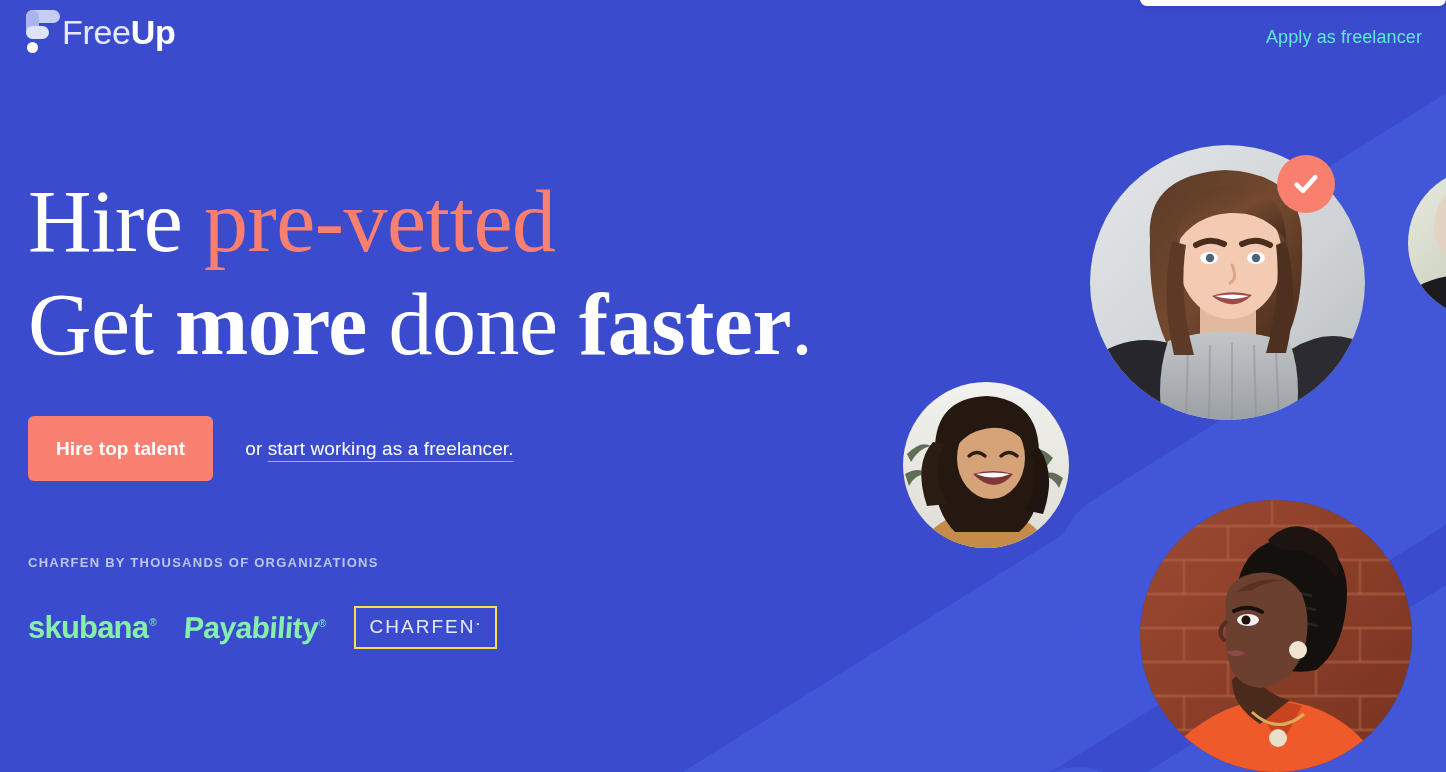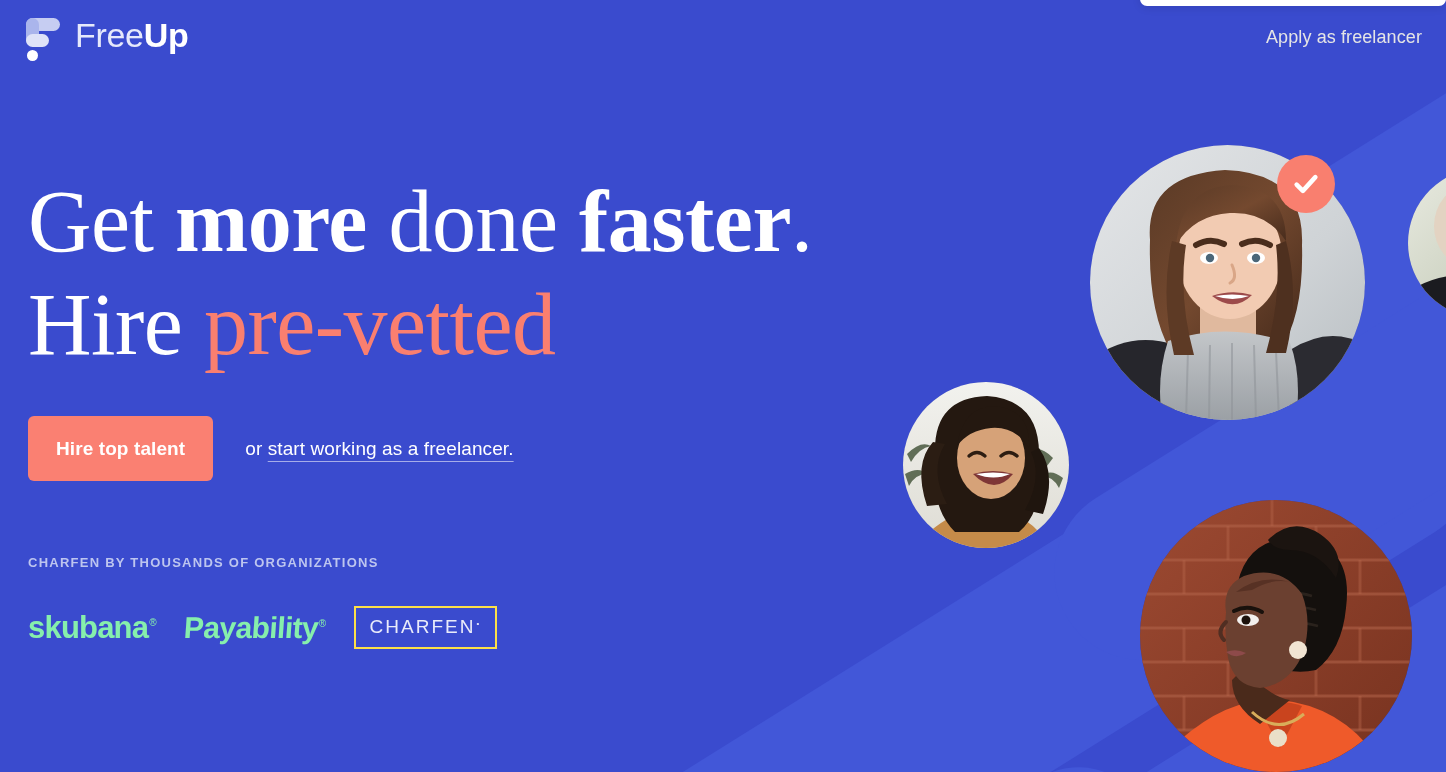--- a/index.html
+++ b/index.html
@@ -35,22 +35,22 @@
   .bar-3 { width:760px; height:175px; left:1010px; top:330px; }
   .bar-4 { width:620px; height:160px; left:1180px; top:80px;  }
   .bar-5 { width:500px; height:150px; left:680px;  top:860px; }
 
   
   .topbar {
     position:absolute; top:0; left:0; right:0; height:82px;
     z-index:20;
   }
   .logo-wrap {
-    position:absolute; left:22px; top:16px;
-    display:flex; align-items:flex-start; gap:13px;
+    position:absolute; left:22px; top:8px;
+    display:flex; align-items:center; 
   }
   .logo-mark { position:relative; width:40px; height:48px; }
   .logo-mark .lm-top {
     position:absolute; left:4px; top:2px;
     width:34px; height:13px; border-radius:7px;
     background:#c6cdf2;
   }
   .logo-mark .lm-stem {
     position:absolute; left:4px; top:2px;
     width:13px; height:28px; border-radius:7px;
@@ -67,21 +67,21 @@
     background:#ffffff;
   }
   .logo-text {
     font-size:34px; letter-spacing:-0.3px;
     color:#e6e9fb; font-weight:400;
   }
   .logo-text b { font-weight:700; color:#ffffff; }
 
   .apply-link {
     position:absolute; right:24px; top:27px;
-    font-size:18px; color:#e5e5e5;
+    font-size:18px; color:#5eead4;
     text-decoration:none;
     letter-spacing:0.1px;
   }
 
   .float-card {
     position:absolute;
     right:0px; top:-18px;
     width:306px; height:24px;
     background:#ffffff;
     border-radius:7px;
@@ -405,22 +405,22 @@
       </span>
       <span class="logo-text"><span>Free</span><b>Up</b></span>
     </div>
 
     <a href="#" class="apply-link">Apply as freelancer</a>
   </div>
 
   <div class="content">
 
     <h1 class="headline">
+      <div><span>Hire </span><span class="hl-accent">pre-vetted</span></div>
       <div><span>Get </span><b>more</b><span> done </span><b>faster</b><span>.</span></div>
-      <div><span>Hire </span><span class="hl-accent">pre-vetted</span></div>
     </h1>
 
     <div class="cta-row">
       <button class="btn-primary">Hire top talent</button>
       <span class="cta-text"><span>or </span><a href="#">start working as a freelancer.</a></span>
     </div>
 
     <div class="trusted">CHARFEN BY THOUSANDS OF ORGANIZATIONS</div>
 
     <div class="logos-row">

